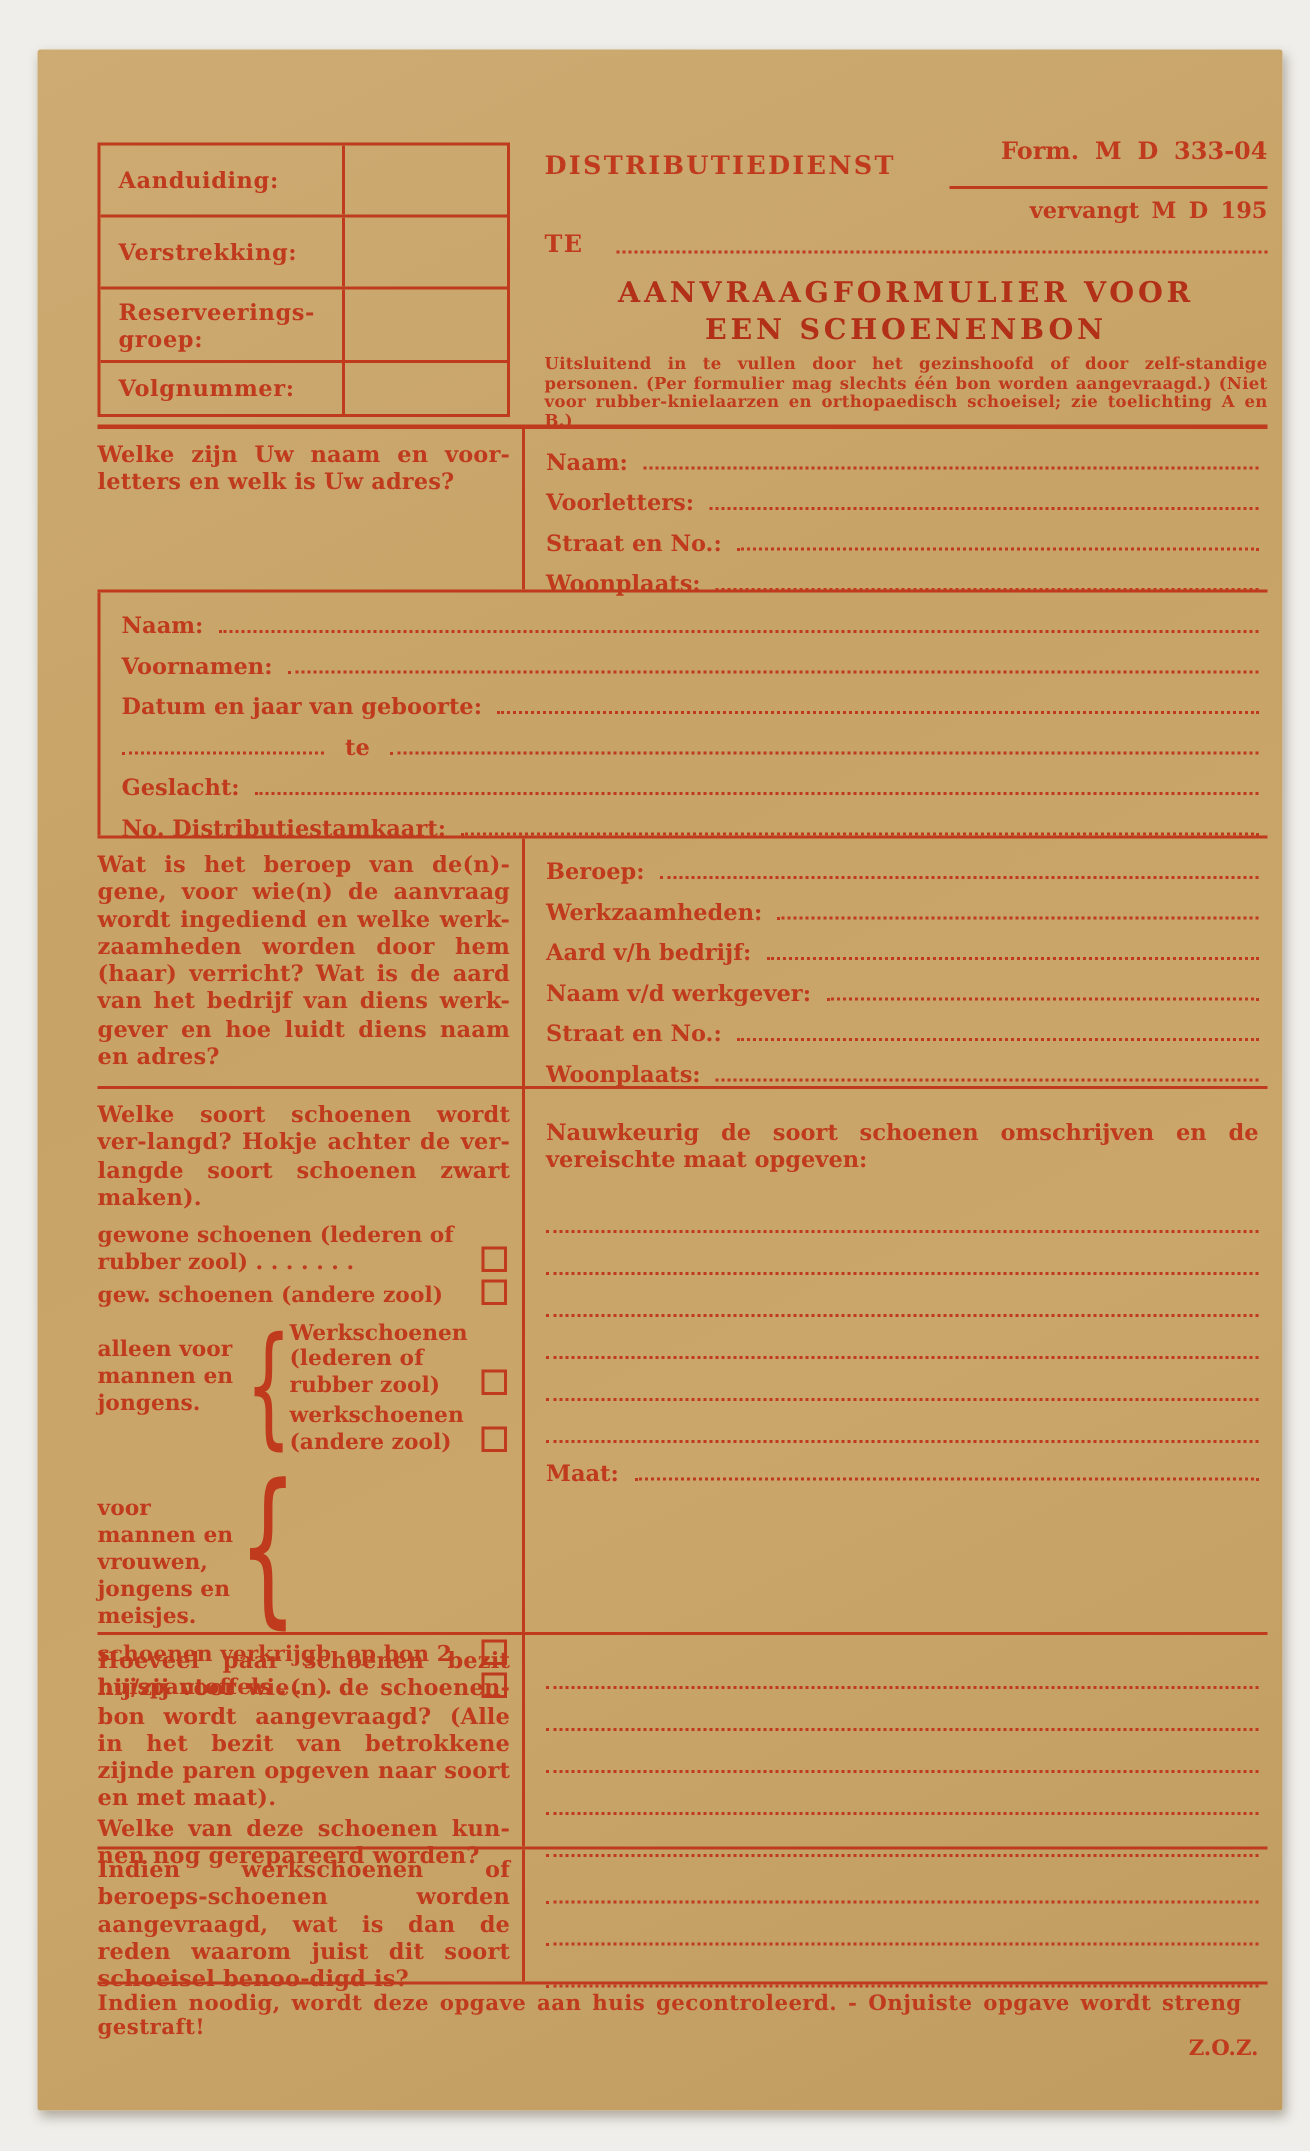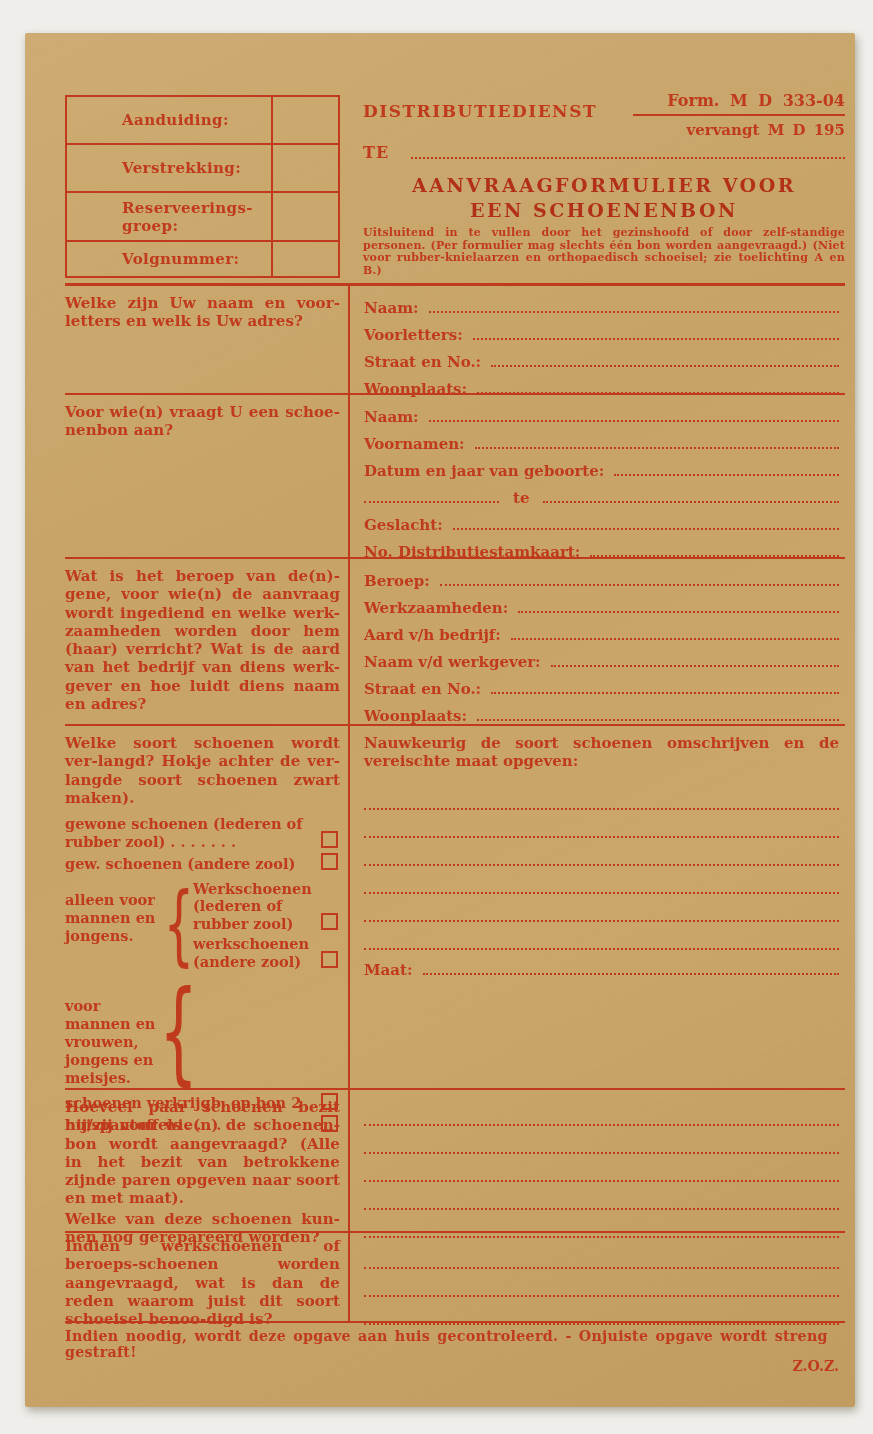--- a/index.html
+++ b/index.html
@@ -22,35 +22,35 @@
     border-radius:2px;
   }
   .inner{position:absolute;left:40px;top:0;width:780px;}
   b,strong{font-weight:bold;}
   
   .hdr{position:relative;height:250px;font-weight:bold;}
   .admin-table{
     position:absolute;left:0;top:62px;width:271px;
     border:2px solid var(--ink);
   }
-  .admin-row{display:flex;border-bottom:2px solid var(--ink);padding-left:43px;}
+  .admin-row{display:flex;border-bottom:2px solid var(--ink);}
   .admin-row:last-child{border-bottom:none;}
   .admin-label{
     width:163px;border-right:2px solid var(--ink);
     padding:10px 6px 10px 12px;font-size:15px;letter-spacing:.4px;
     display:flex;align-items:center;box-sizing:border-box;
   }
   .r1{height:46px}.r2{height:46px}.r3{height:47px}.r4{height:34px}
   .r3 .admin-label,.r4 .admin-label{padding-top:4px;padding-bottom:4px;}
   .admin-value{flex:1;}
   .hdr-right{position:absolute;left:298px;top:58px;width:482px;}
   .hdr-row1{display:flex;justify-content:space-between;align-items:flex-start;text-align:right;}
   .office{font-size:17px;letter-spacing:1.5px;padding-top:10px;}
   .formbox{width:212px;font-size:15px;}
-  .form-no{font-size:16px;word-spacing:5px;border-bottom:2px solid var(--ink);padding-bottom:4px;}
+  .form-no{font-size:16px;word-spacing:5px;border-bottom:2px solid var(--ink);padding-bottom:14px;}
   .replaces{padding-top:5px;word-spacing:3px;}
   .te-row{display:flex;align-items:flex-end;margin-top:4px;font-size:16px;letter-spacing:1px;}
   .te-row .dot{flex:1;margin-left:22px;margin-bottom:3px;}
   .title{margin-top:11px;text-align:center;font-size:19px;letter-spacing:2.5px;color:var(--ink-dark);line-height:1.3;}
   .instructions{margin-top:5px;font-size:11px;line-height:1.14;text-align:justify;letter-spacing:.2px;}
   
   .dot{border-bottom:2px dotted var(--ink);height:2px;}
   .frow{display:flex;align-items:flex-end;height:27px;font-size:15px;font-weight:bold;white-space:nowrap;}
   .frow .dot{flex:1;margin:0 0 4px 10px;}
   .dotrow{height:26px;border-bottom:2px dotted var(--ink);}
@@ -153,23 +153,20 @@
               <span class="dot"></span>
             </div>
           <div class="frow">
               <span>Woonplaats:</span>
               <span class="dot"></span>
             </div>
         </div>
       </div>
 
       <div class="sec s2">
-        <div class="qcol">
-          <div class="q">Voor wie(n) vraagt U een schoe-nenbon aan?</div>
-        </div>
         <div class="acol">
           <div class="frow">
               <span>Naam:</span>
               <span class="dot"></span>
             </div>
           <div class="frow">
               <span>Voornamen:</span>
               <span class="dot"></span>
             </div>
           <div class="frow">
@@ -265,21 +262,21 @@
             <span class="lbl">schoenen verkrijgb. op bon 2</span>
             <span class="box"></span>
           </div>
           <div class="chkrow">
             <span class="lbl">huispantoffels  .  .  .  .  .  .</span>
             <span class="box"></span>
           </div>
         </div>
 
         <div class="acol">
-          <div class="right-head" style="margin-top:4px;">Nauwkeurig de soort schoenen omschrijven en de vereischte maat opgeven:</div>
+          <div class="right-head" style="margin-top:16px;">Nauwkeurig de soort schoenen omschrijven en de vereischte maat opgeven:</div>
           <div class="answer-lines">
             <div class="dotrow"></div>
             <div class="dotrow"></div>
             <div class="dotrow"></div>
             <div class="dotrow"></div>
             <div class="dotrow"></div>
             <div class="dotrow"></div>
           </div>
           <div class="frow maat-row">
             <span>Maat:</span>

